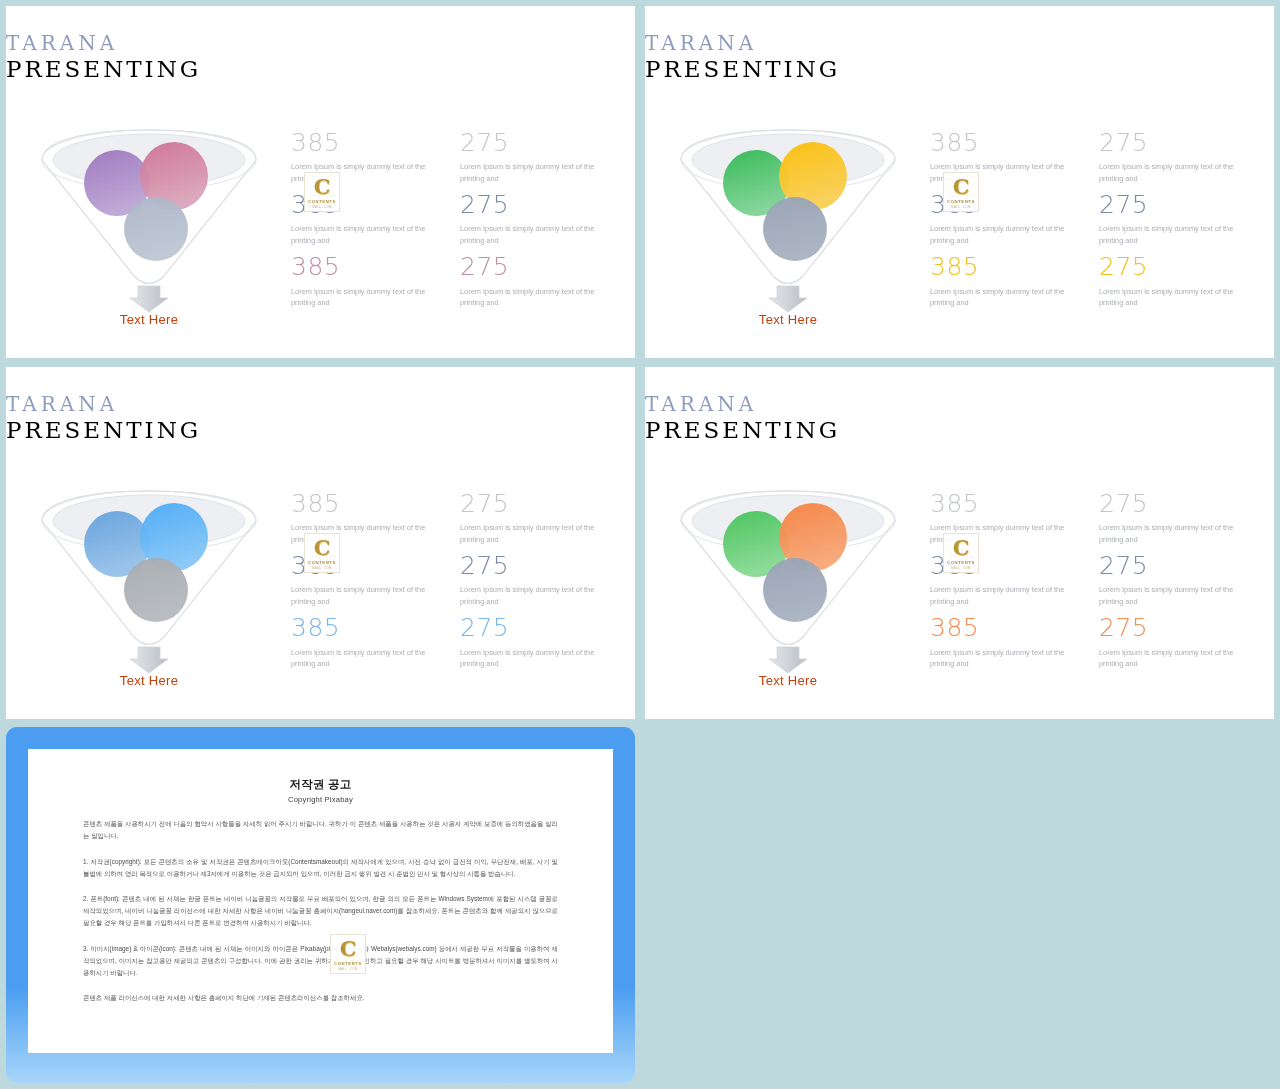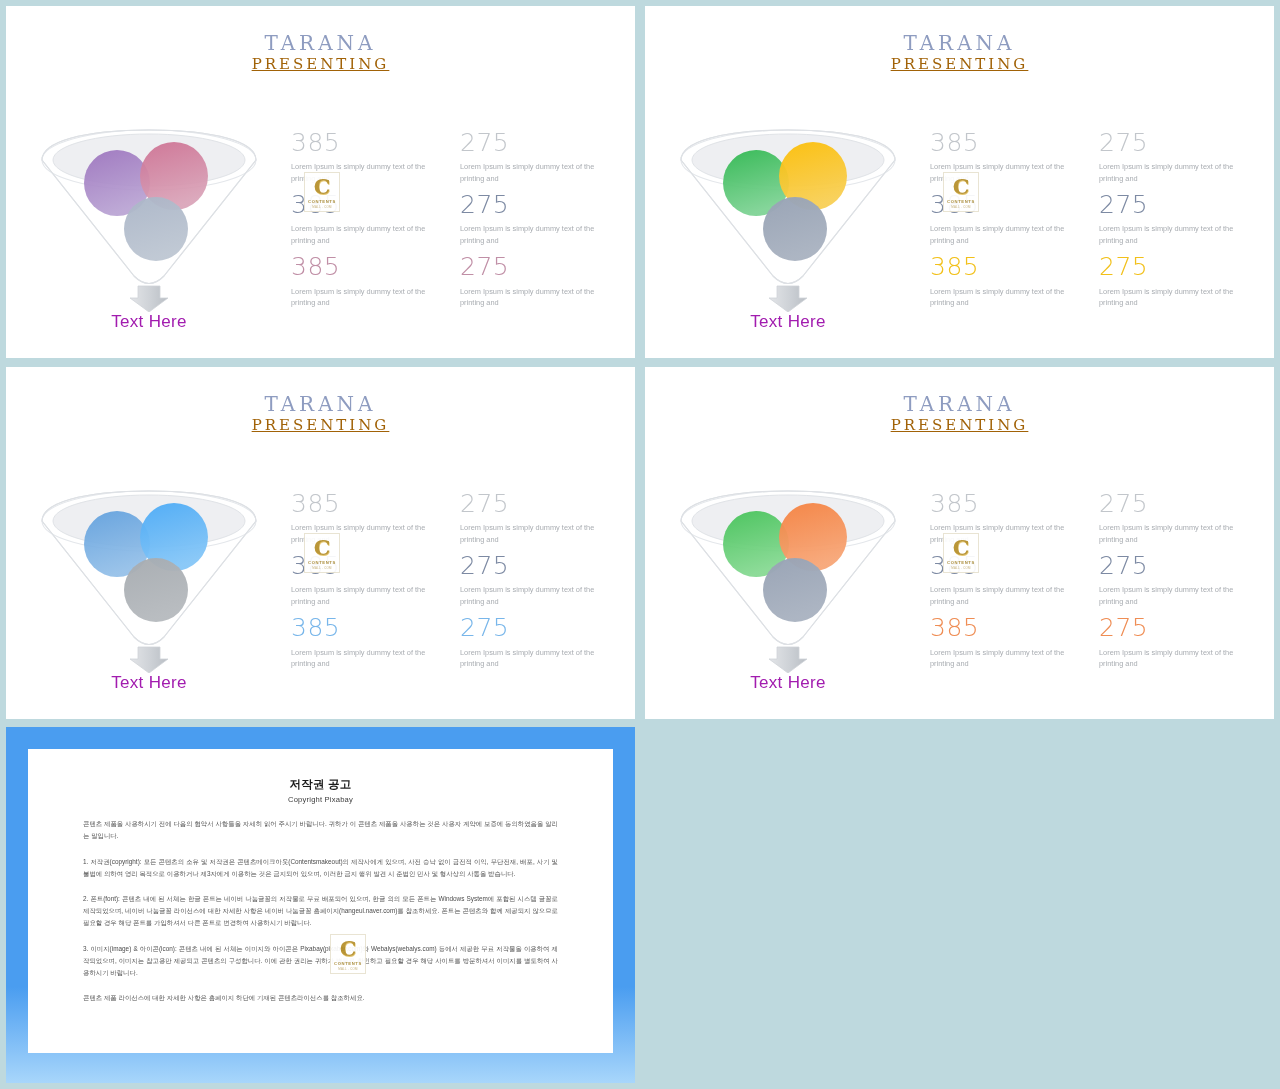--- a/index.html
+++ b/index.html
@@ -28,56 +28,54 @@
   .slide-tl { left: 6px;   top: 6px;   width: 629px; height: 352px; }
   .slide-tr { left: 645px; top: 6px;   width: 629px; height: 352px; }
   .slide-bl { left: 6px;   top: 367px; width: 629px; height: 352px; }
   .slide-br { left: 645px; top: 367px; width: 629px; height: 352px; }
 
   
   .slide-head {
     position: absolute;
     left: 0; right: 0;
     top: 26px;
-    text-align: center;
   }
   .brand-title {
     font-family: "DejaVu Serif", serif;
     font-size: 20px;
     letter-spacing: 4px;
     color: #8e9cc0;
     line-height: 1.15;
     font-weight: 400;
   }
   .brand-sub {
     font-family: "DejaVu Serif", serif;
-    font-size: 15px;
+    font-size: 23px;
     letter-spacing: 3px;
-    color: #a16207;
+    color: #000000;
     line-height: 1.25;
     font-weight: 400;
-    text-decoration: underline;
   }
 
   
   .funnel-wrap {
     position: absolute;
     left: 28px;
     top: 110px;
     width: 230px;
     height: 225px;
   }
   .funnel-svg { display: block; }
   .funnel-label {
     position: absolute;
     left: 0; right: 0;
     top: 196px;
     text-align: center;
-    font-size: 17px;
-    color: #a21caf;
+    font-size: 13px;
+    color: #c2410c;
     letter-spacing: 0.3px;
   }
 
   
   .stats {
     position: absolute;
     left: 285px;
     top: 124px;
     width: 330px;
     display: grid;
@@ -142,20 +140,21 @@
   
   .notice-outer {
     position: absolute;
     left: 6px;
     top: 727px;
     width: 629px;
     height: 356px;
     background: #4a9df0;
     background: linear-gradient(180deg, #4a9df0 0%, #4a9df0 73%, #a8d6fb 100%);
     padding: 22px 22px 30px 22px;
+    border-radius: 11px;
   }
   .notice-inner {
     width: 100%;
     height: 100%;
     background: #ffffff;
     position: relative;
     padding: 28px 55px 10px 55px;
   }
   .notice-h1 {
     text-align: center;

